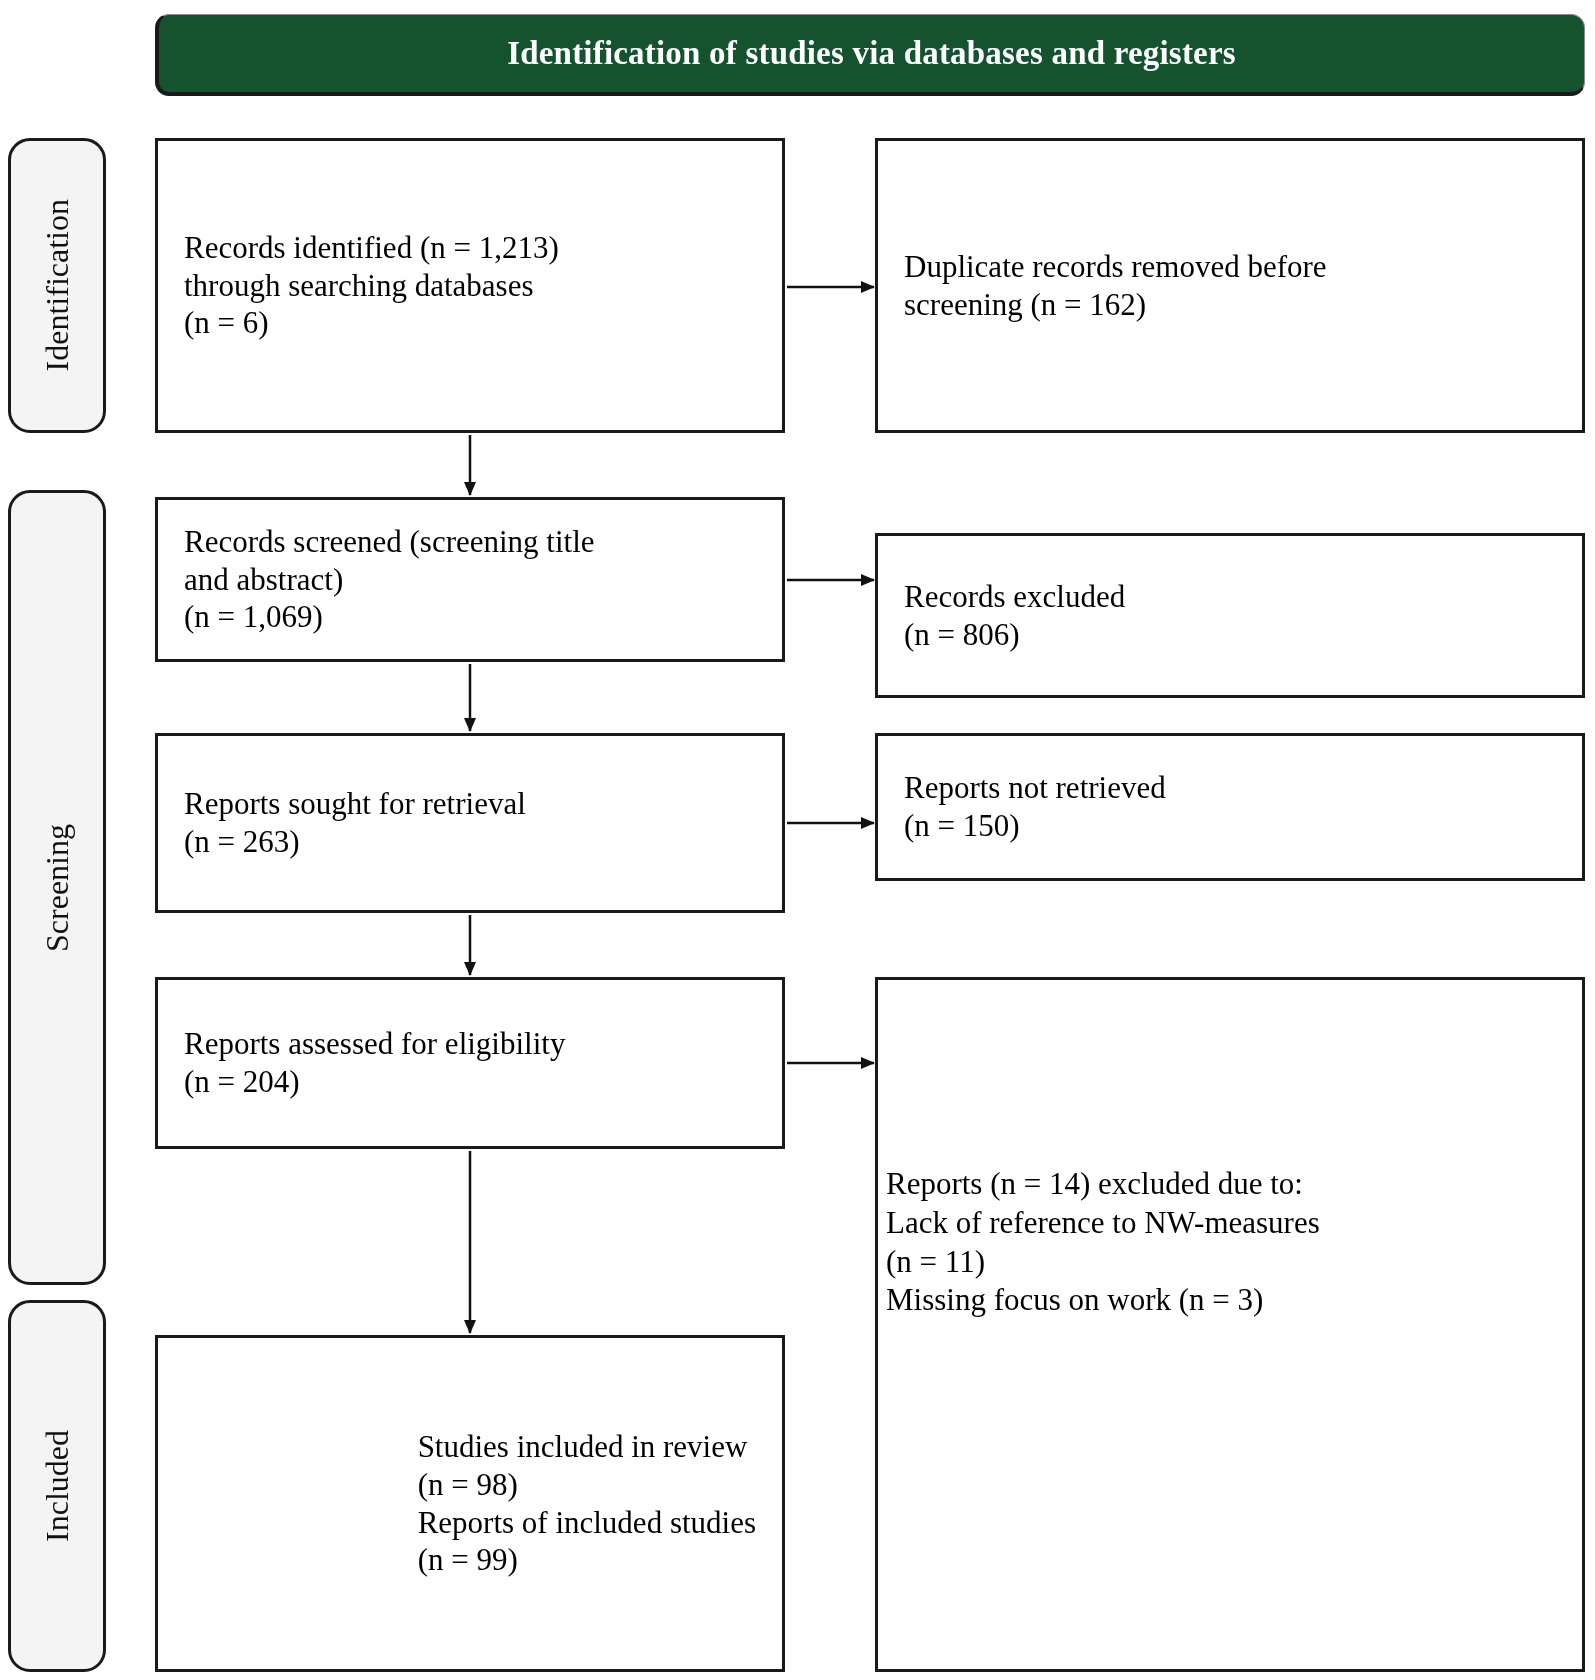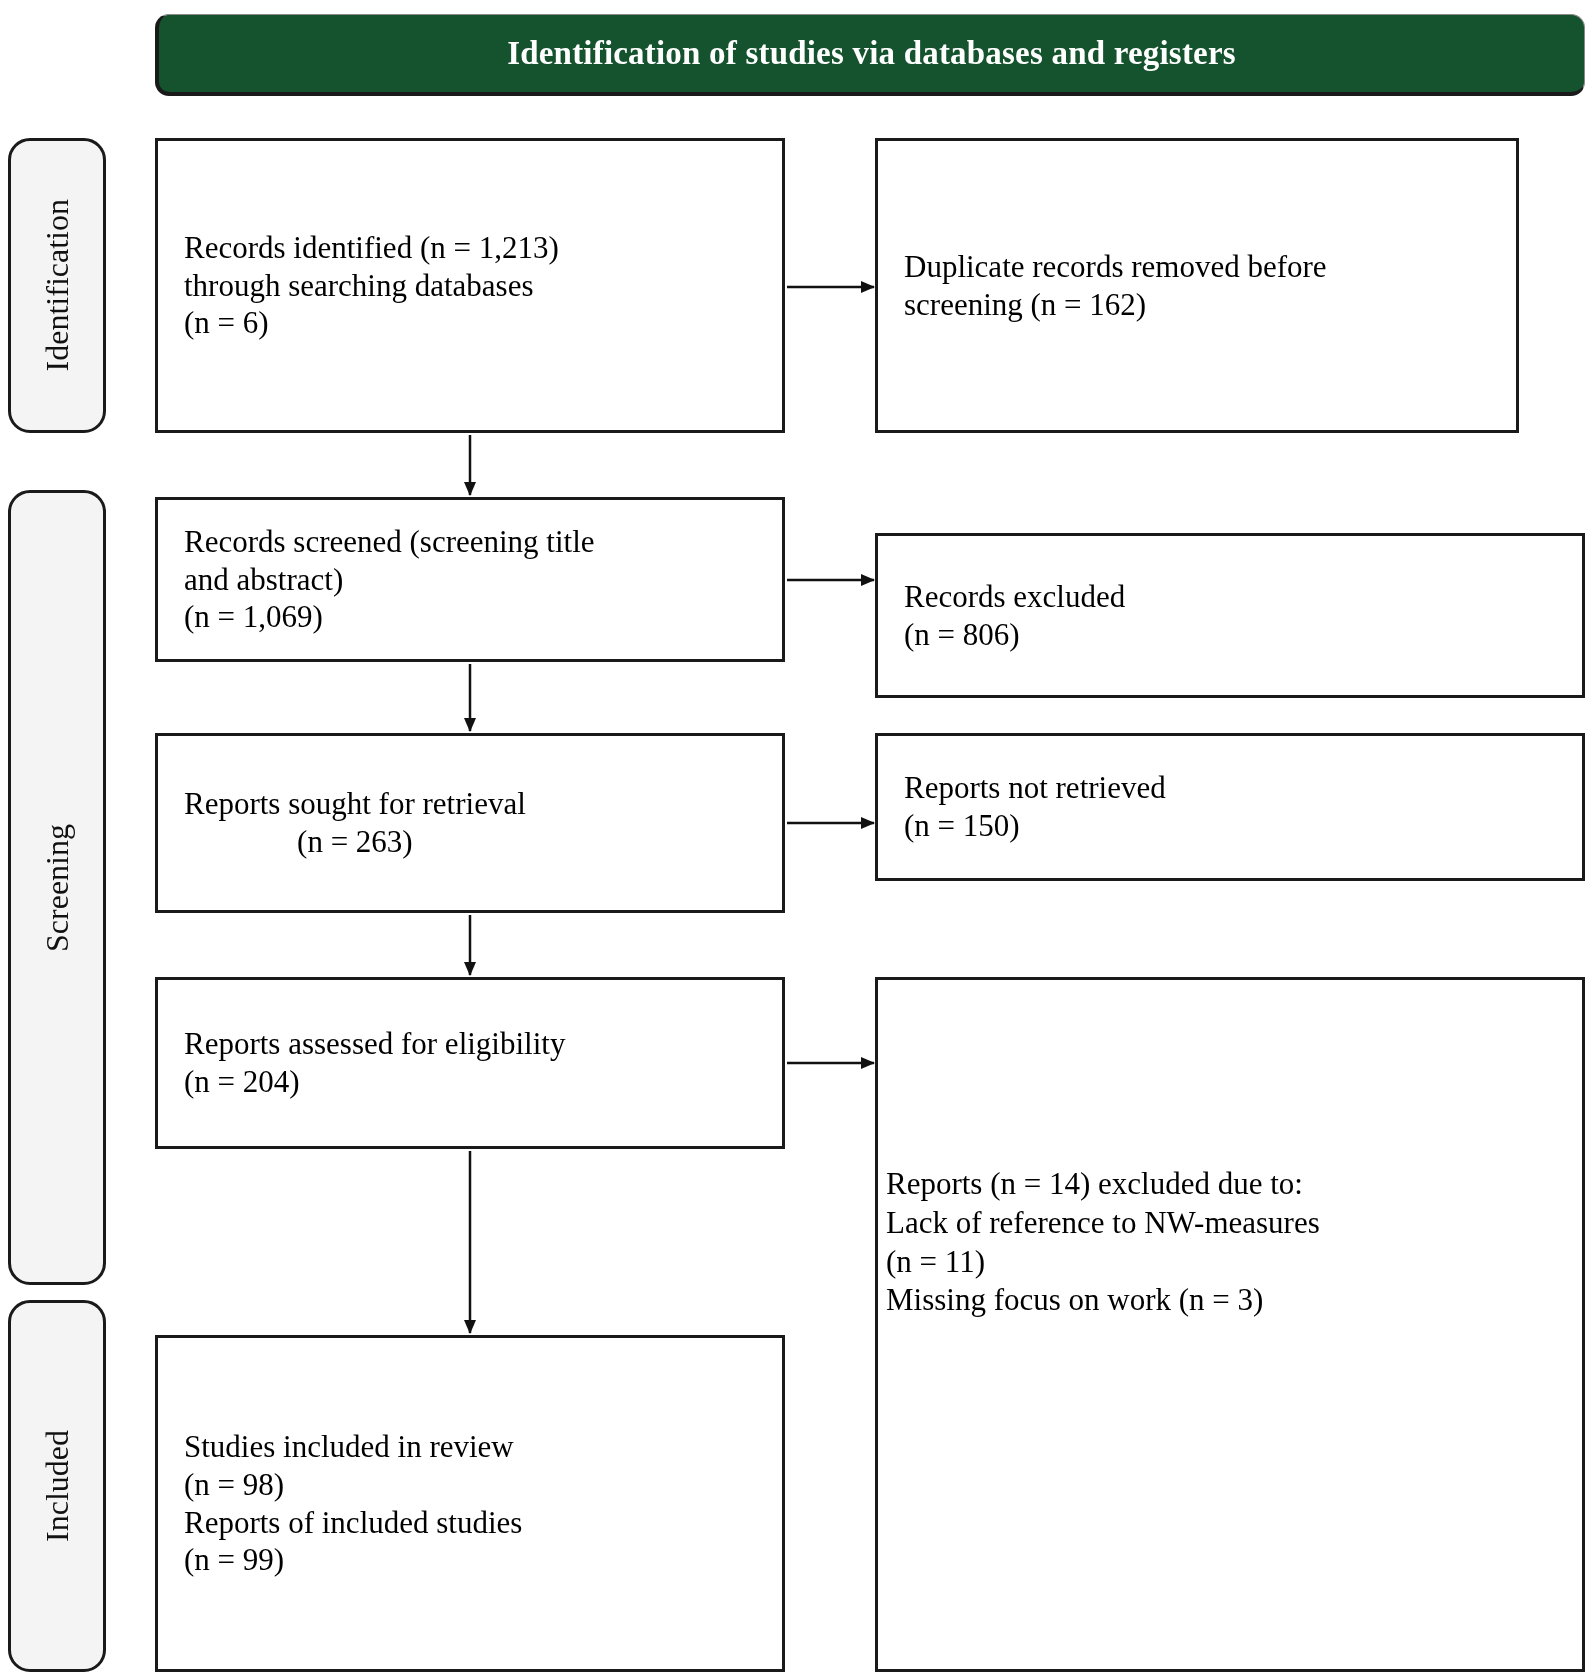--- a/index.html
+++ b/index.html
@@ -88,26 +88,26 @@
     padding: 0 26px;
     font-size: 31px;
     line-height: 1.22;
     white-space: pre-line;
     color: #000000;
   }
 
   
   #box-identified   { left: 155px; top: 138px;  width: 630px; height: 295px; }
   #box-screened     { left: 155px; top: 497px;  width: 630px; height: 165px; }
-  #box-sought       { left: 155px; top: 733px;  width: 630px; height: 180px; text-align: center; }
+  #box-sought       { left: 155px; top: 733px;  width: 630px; height: 180px; }
   #box-assessed     { left: 155px; top: 977px;  width: 630px; height: 172px; }
-  #box-included     { left: 155px; top: 1335px; width: 630px; height: 337px; }
-
-  
-  #box-duplicates   { left: 875px; top: 138px;  width: 644px; height: 295px; }
+  #box-included     { left: 155px; top: 1335px; width: 630px; height: 337px; justify-content: flex-end; }
+
+  
+  #box-duplicates   { left: 875px; top: 138px;  width: 710px; height: 295px; }
   #box-excluded     { left: 875px; top: 497px;  width: 710px; height: 165px; margin-top: 36px; }
   #box-notretrieved { left: 875px; top: 733px;  width: 710px; height: 148px; }
   #box-reasons      { left: 875px; top: 977px;  width: 710px; height: 695px; }
 
   #box-reasons .box-text {
     font-size: 31px;
     line-height: 1.25;
     padding-left: 8px;
   }
   #box-reasons { align-items: flex-start; }

